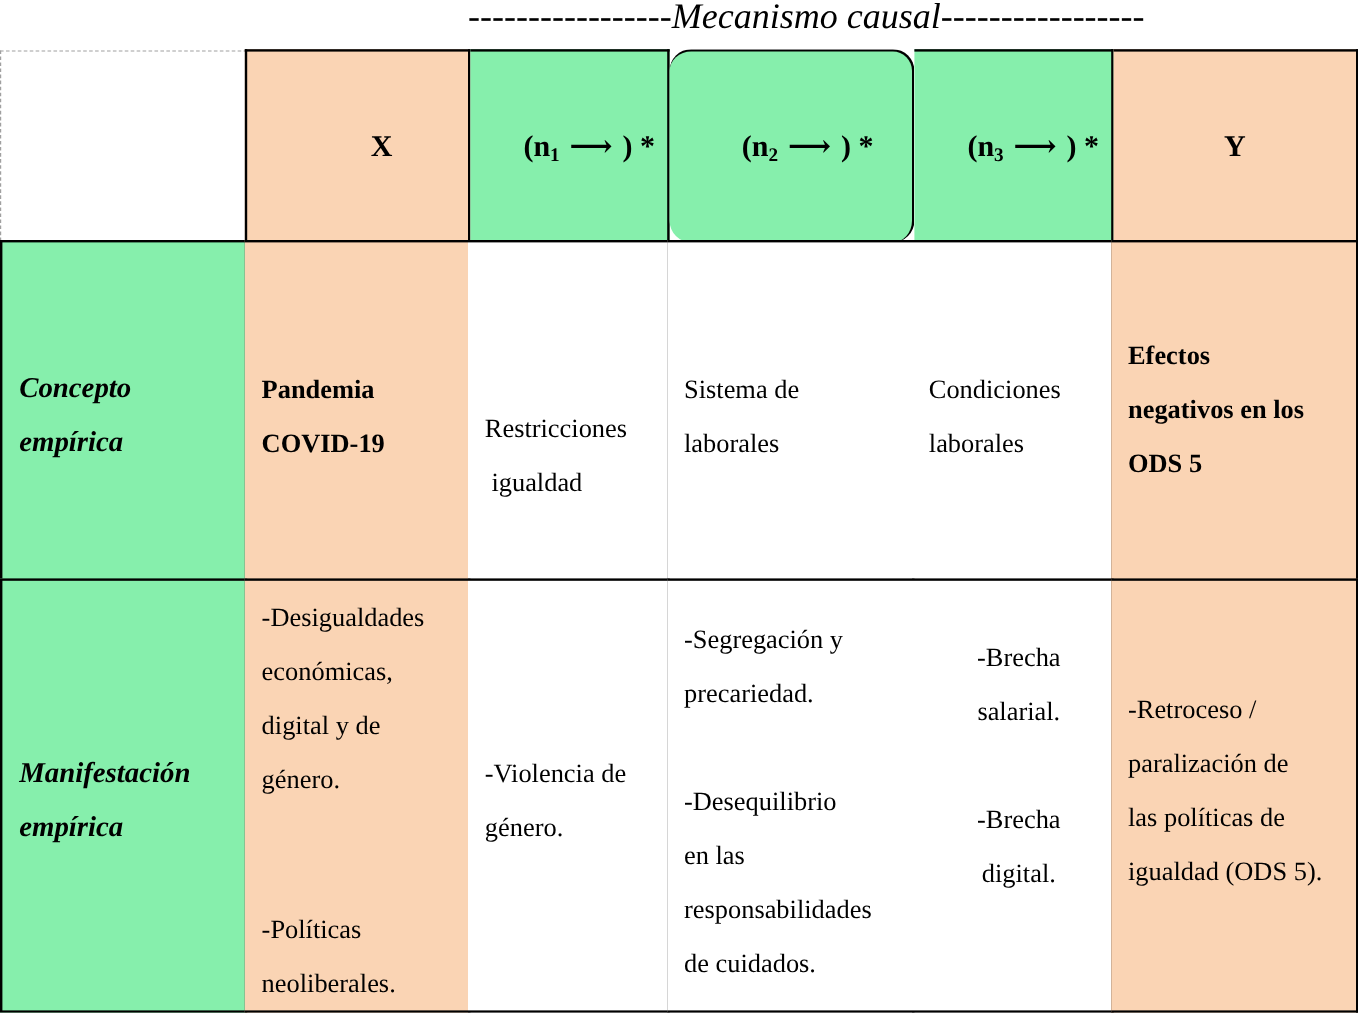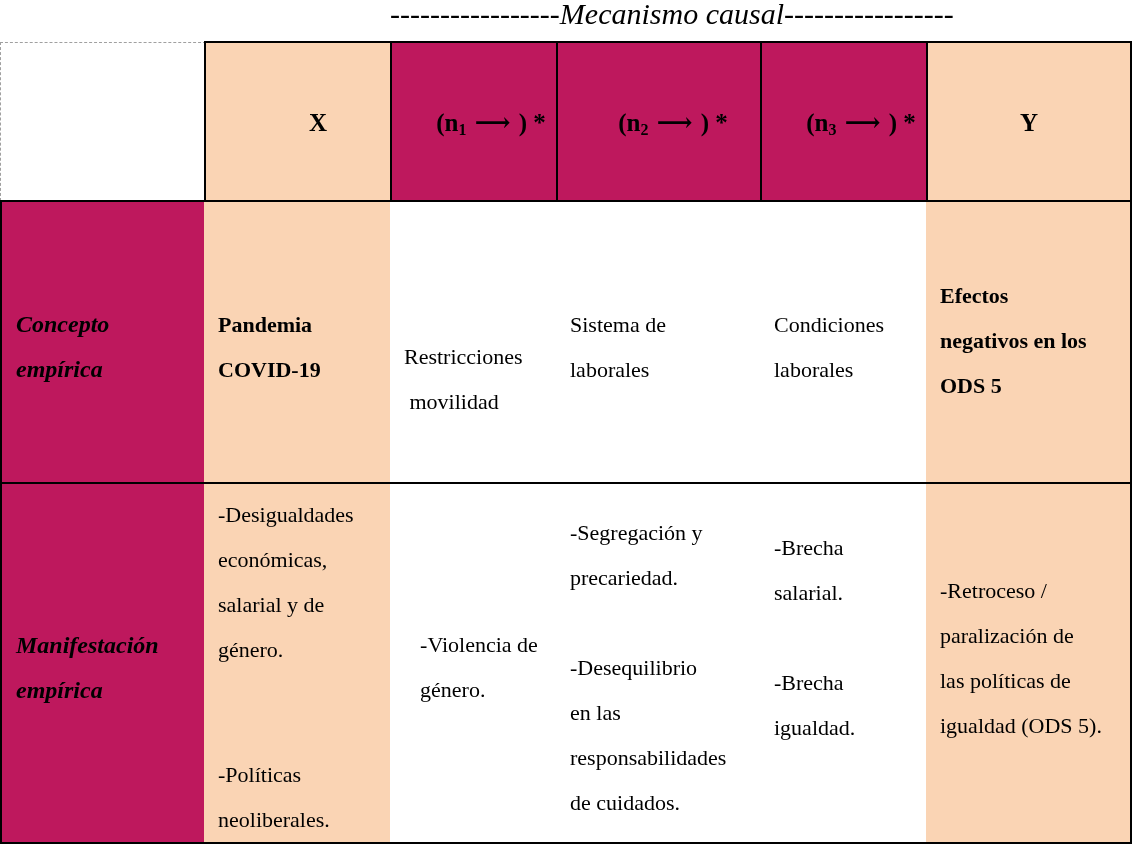--- a/index.html
+++ b/index.html
@@ -39,21 +39,21 @@
       box-sizing: border-box;
       font-size: 22px;
       line-height: 45px;
     }
     .bord-t { border-top: 2px solid #000; }
     .bord-b { border-bottom: 2px solid #000; }
     .bord-l { border-left: 2px solid #000; }
     .bord-r { border-right: 2px solid #000; }
 
     .c-white { background: #ffffff; }
-    .c-light { background: #be185d; }
+    .c-light { background: #86efac; }
     .c-dark  { background: #fad4b4; }
 
     .empty-corner {
       border-top: 1px dashed #a0a0a0;
       border-left: 1px dashed #a0a0a0;
     }
 
     .hdr {
       display: flex;
       align-items: center;
@@ -95,21 +95,21 @@
 <div class="cell c-white empty-corner" style="left:0; top:42px; width:206px; height:159px;"></div>
 
 <div class="cell c-dark hdr bord-t bord-l bord-r" style="left:204px; top:41px; width:188px; height:161px; padding-left:40px;">
   <span>X</span>
 </div>
 
 <div class="cell c-light hdr bord-t bord-r" style="left:392px; top:41px; width:166px; height:161px; padding-left:34px;">
   <span><span>(n</span><sub>1</sub> <span class="arrow">⟶</span> <span>) *</span></span>
 </div>
 
-<div class="cell c-light hdr bord-t bord-r" style="left:558px; top:41px; width:204px; height:161px; padding-left:28px;">
+<div class="cell c-light hdr bord-t bord-r" style="left:558px; top:41px; width:204px; height:161px; padding-left:28px;border-radius:18px;">
   <span><span>(n</span><sub>2</sub> <span class="arrow">⟶</span> <span>) *</span></span>
 </div>
 
 <div class="cell c-light hdr bord-t bord-r" style="left:762px; top:41px; width:166px; height:161px; padding-left:34px;">
   <span><span>(n</span><sub>3</sub> <span class="arrow">⟶</span> <span>) *</span></span>
 </div>
 
 <div class="cell c-dark hdr bord-t bord-r" style="left:928px; top:41px; width:204px; height:161px;">
   <span>Y</span>
 </div>
@@ -119,21 +119,21 @@
   <div>empírica</div>
 </div>
 
 <div class="cell c-dark vcenter pad bord-t bord-r bold" style="left:204px; top:200px; width:188px; height:284px; padding-top:8px;">
   <div>Pandemia</div>
   <div>COVID-19</div>
 </div>
 
 <div class="cell c-white vcenter pad bord-t bord-r" style="left:390px; top:200px; width:168px; height:348px; padding-top:8px; white-space:pre;">
   <div>Restricciones</div>
-  <div> movilidad</div>
+  <div> igualdad</div>
 </div>
 
 <div class="cell c-white vcenter pad bord-t bord-r" style="left:556px; top:200px; width:206px; height:284px; padding-top:8px;">
   <div>Sistema de</div>
   <div>laborales</div>
 </div>
 
 <div class="cell c-white vcenter pad bord-t bord-r" style="left:760px; top:200px; width:168px; height:284px; padding-top:8px;">
   <div>Condiciones</div>
   <div>laborales</div>
@@ -147,60 +147,60 @@
 
 <div class="cell c-light vcenter pad bord-t bord-b bord-l bord-r rowlabel" style="left:0; top:482px; width:206px; height:362px; padding-top:10px;">
   <div>Manifestación</div>
   <div>empírica</div>
 </div>
 
 <div class="cell c-dark vcenter pad bord-t bord-b bord-r" style="left:204px; top:482px; width:188px; height:362px; padding-top:8px;justify-content:space-between;">
   <div>
     <div>-Desigualdades</div>
     <div>económicas,</div>
-    <div>salarial y de</div>
+    <div>digital y de</div>
     <div>género.</div>
   </div>
   <div class="gap"></div>
   <div>
     <div>-Políticas</div>
     <div>neoliberales.</div>
   </div>
 </div>
 
-<div class="cell c-white vcenter pad bord-t bord-b bord-r" style="left:390px; top:482px; width:168px; height:362px; padding-top:8px;align-items:center;">
+<div class="cell c-white vcenter pad bord-t bord-b bord-r" style="left:390px; top:482px; width:168px; height:362px; padding-top:8px;">
   <div>
     <div>-Violencia de</div>
     <div>género.</div>
   </div>
 </div>
 
 <div class="cell c-white vcenter pad bord-t bord-b bord-r" style="left:556px; top:482px; width:206px; height:362px; padding-top:8px;">
   <div>
     <div>-Segregación y</div>
     <div>precariedad.</div>
   </div>
   <div class="gap"></div>
   <div>
     <div>-Desequilibrio</div>
     <div>en las</div>
     <div>responsabilidades</div>
     <div>de cuidados.</div>
   </div>
 </div>
 
-<div class="cell c-white vcenter pad bord-t bord-b bord-r" style="left:760px; top:482px; width:168px; height:362px; padding-bottom:52px;">
+<div class="cell c-white vcenter pad bord-t bord-b bord-r" style="left:760px; top:482px; width:168px; height:362px; padding-bottom:52px;text-align:center;">
   <div>
     <div>-Brecha</div>
     <div>salarial.</div>
   </div>
   <div class="gap"></div>
   <div>
     <div>-Brecha</div>
-    <div>igualdad.</div>
+    <div>digital.</div>
   </div>
 </div>
 
 <div class="cell c-dark vcenter pad bord-t bord-b bord-r" style="left:926px; top:482px; width:206px; height:362px; padding-bottom:10px; white-space:nowrap;">
   <div>
     <div>-Retroceso /</div>
     <div>paralización de</div>
     <div>las políticas de</div>
     <div>igualdad (ODS 5).</div>
   </div>

